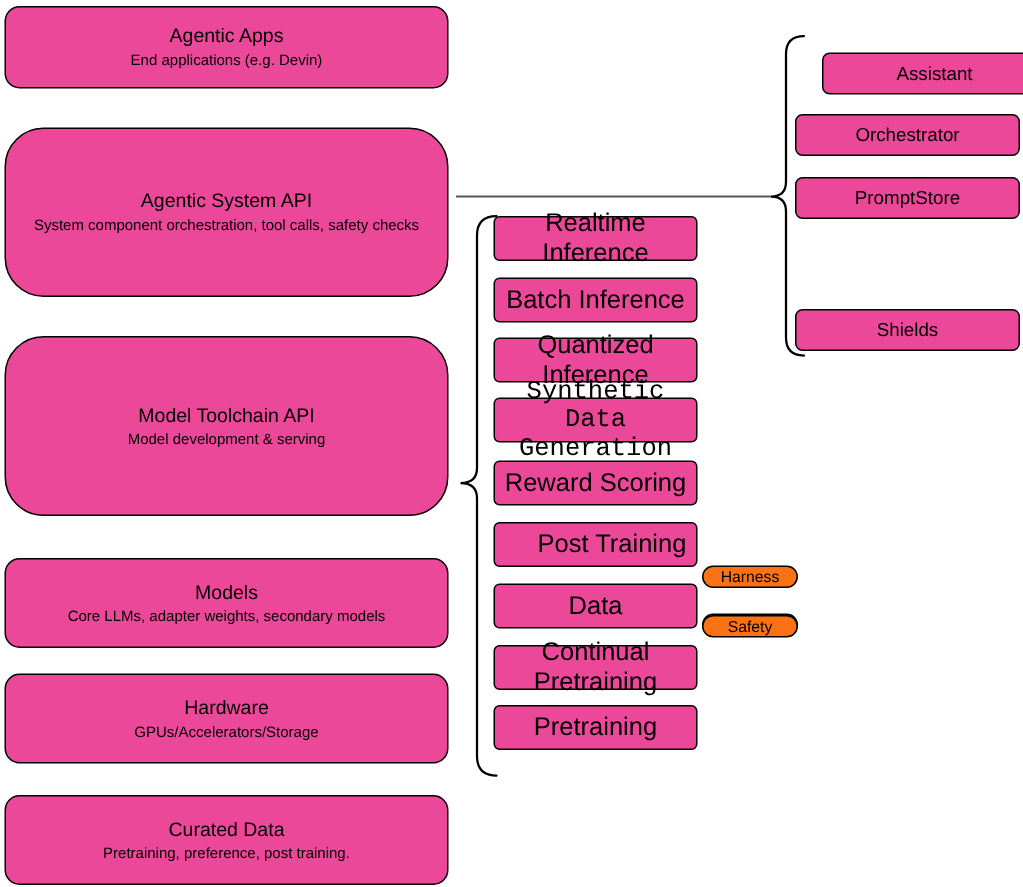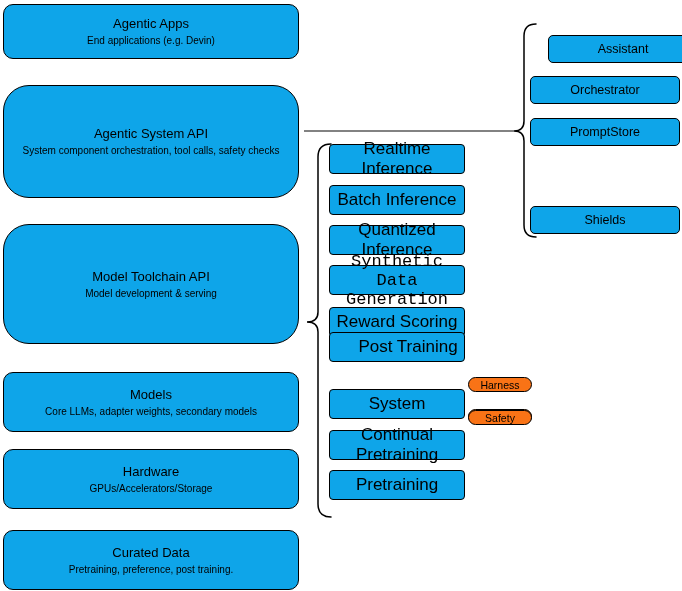--- a/index.html
+++ b/index.html
@@ -14,21 +14,21 @@
   }
   svg.overlay {
     position: absolute;
     left: 0; top: 0;
     width: 682px; height: 591px;
     z-index: 1;
   }
   .box {
     position: absolute;
     box-sizing: border-box;
-    background: #0ea5e9;
+    background: #ec4899;
     border: 1.5px solid #000000;
     display: flex;
     flex-direction: column;
     align-items: center;
     justify-content: center;
     text-align: center;
     z-index: 2;
   }
   .layer { width: 296px; left: 3px; }
   .layer .title { font-size: 13px; line-height: 15px; }
@@ -108,25 +108,25 @@
   </div>
   <div class="box service" style="top:225px;">
     <span>Quantized Inference</span>
   </div>
   <div class="box service" style="top:265px;font-family:Liberation Mono, monospace;">
     <span>Synthetic Data Generation</span>
   </div>
   <div class="box service" style="top:307px;">
     <span>Reward Scoring</span>
   </div>
-  <div class="box service" style="top:332px;padding-left:22px;">
+  <div class="box service" style="top:348px;padding-left:22px;">
     <span>Post Training</span>
   </div>
   <div class="box service" style="top:389px;">
-    <span>System</span>
+    <span>Data</span>
   </div>
   <div class="box service" style="top:430px;">
     <span>Continual Pretraining</span>
   </div>
   <div class="box service" style="top:470px;">
     <span>Pretraining</span>
   </div>
 
   <div class="pill" style="top:377px;">
     <span>Harness</span>

